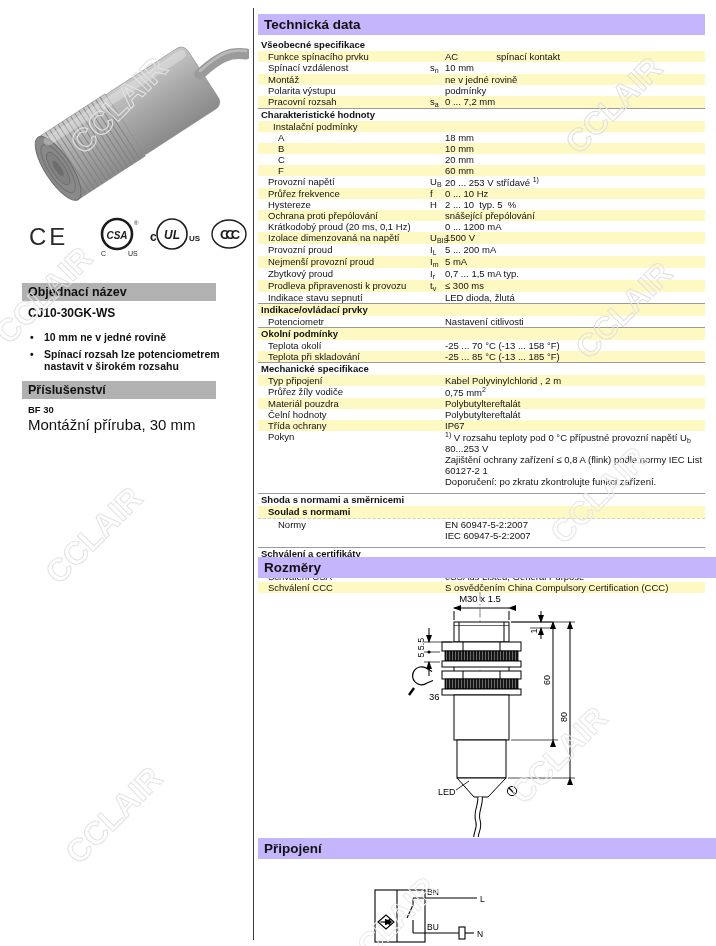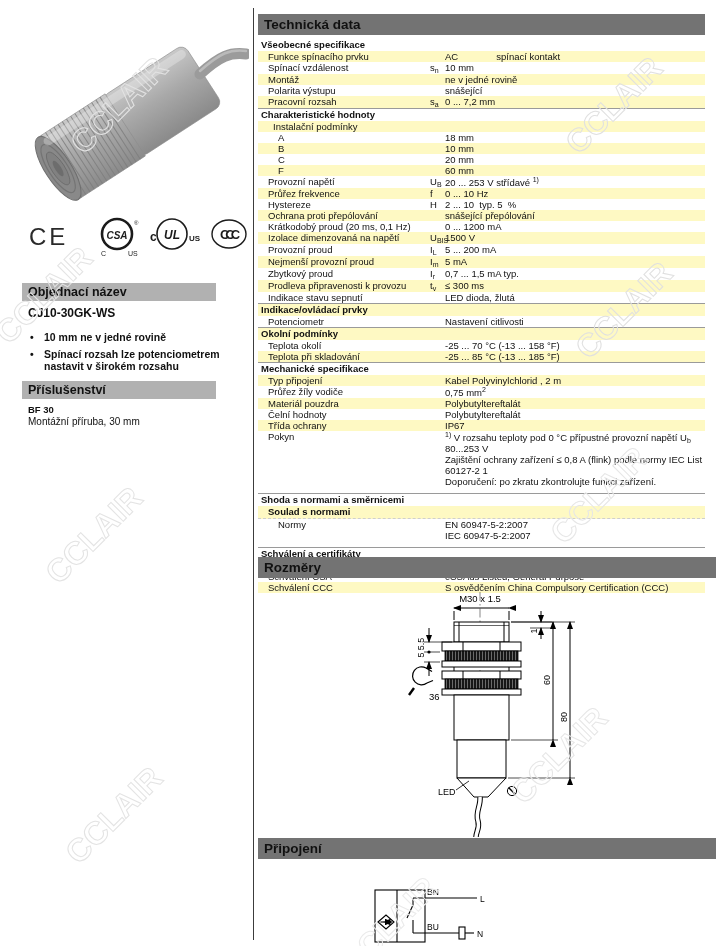--- a/index.html
+++ b/index.html
@@ -10,24 +10,24 @@
   
   .leftcol{position:absolute;left:22px;top:14px;width:233px;height:920px;z-index:2;}
   .vdivider{position:absolute;left:253px;top:8px;width:1px;height:932px;background:#3c3c3c;z-index:3;}
   .lbar{position:absolute;left:0;width:194px;height:18px;background:#b1b1b1;
         font-weight:bold;font-size:12.5px;line-height:18px;padding-left:6px;box-sizing:border-box;}
   .pname{position:absolute;left:6px;font-weight:bold;font-size:12px;}
   .bullets{position:absolute;left:6px;width:210px;font-weight:bold;font-size:10.5px;line-height:12.5px;}
   .bullet{position:relative;padding-left:16px;margin-bottom:4px;}
   .bullet .dot{position:absolute;left:2px;top:0;}
   .accname{position:absolute;left:6px;font-weight:bold;font-size:9.5px;}
-  .accdesc{position:absolute;left:6px;font-size:10px;}
+  .accdesc{position:absolute;left:6px;font-size:15px;}
   
   .rightcol{position:absolute;left:258px;top:14px;width:447px;height:932px;z-index:2;}
-  .rbar{height:21px;background:#737373;font-weight:bold;font-size:13.5px;line-height:21px;
+  .rbar{height:21px;background:#c4b5fd;font-weight:bold;font-size:13.5px;line-height:21px;
         padding-left:6px;box-sizing:border-box;}
   .rbar.abs{position:absolute;left:0;width:465px;}
   .tech-table{margin-top:4px;}
   .trow{display:flex;padding-left:10px;min-height:11px;line-height:11px;font-size:9.5px;box-sizing:border-box;}
   .tlabel{width:162px;flex:none;box-sizing:border-box;}
   .ind1{padding-left:5px;} .ind2{padding-left:10px;}
   .tsym{width:15px;flex:none;}
   .tval{flex:1;}
   .vline{display:block;}
   .shade{background:#fef9c3;}
@@ -181,21 +181,21 @@
           <span class="tlabel">Montáž</span>
           <span class="tsym"></span>
           <span class="tval">
             <span class="vline">ne v jedné rovině</span>
           </span>
         </div>
         <div class="trow">
           <span class="tlabel">Polarita výstupu</span>
           <span class="tsym"></span>
           <span class="tval">
-            <span class="vline">snášející</span>
+            <span class="vline">podmínky</span>
           </span>
         </div>
         <div class="trow shade">
           <span class="tlabel">Pracovní rozsah</span>
           <span class="tsym">s<span class="ss sb">a</span></span>
           <span class="tval">
             <span class="vline">0 ... 7,2 mm</span>
           </span>
         </div>
         <div class="tsec line">Charakteristické hodnoty</div>

